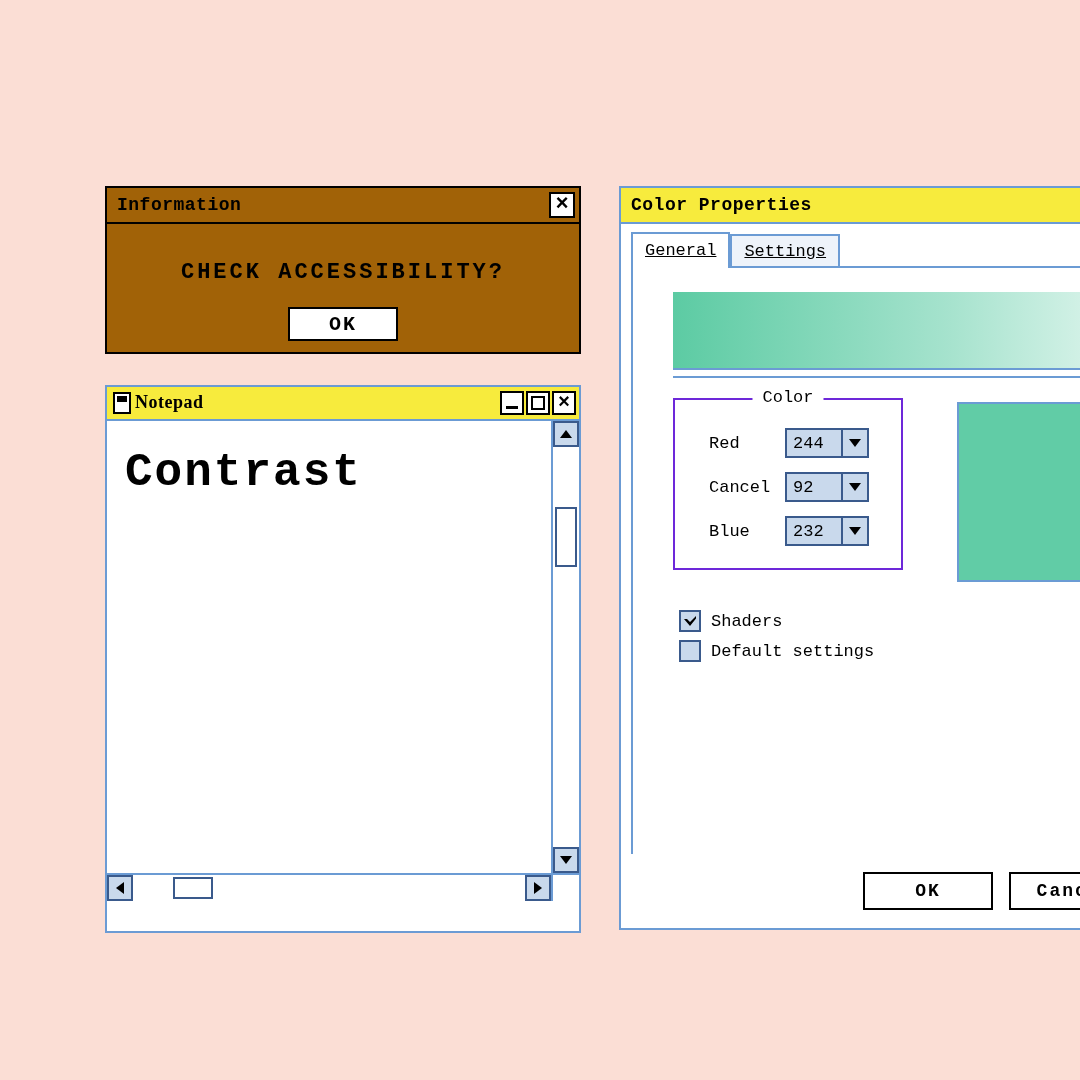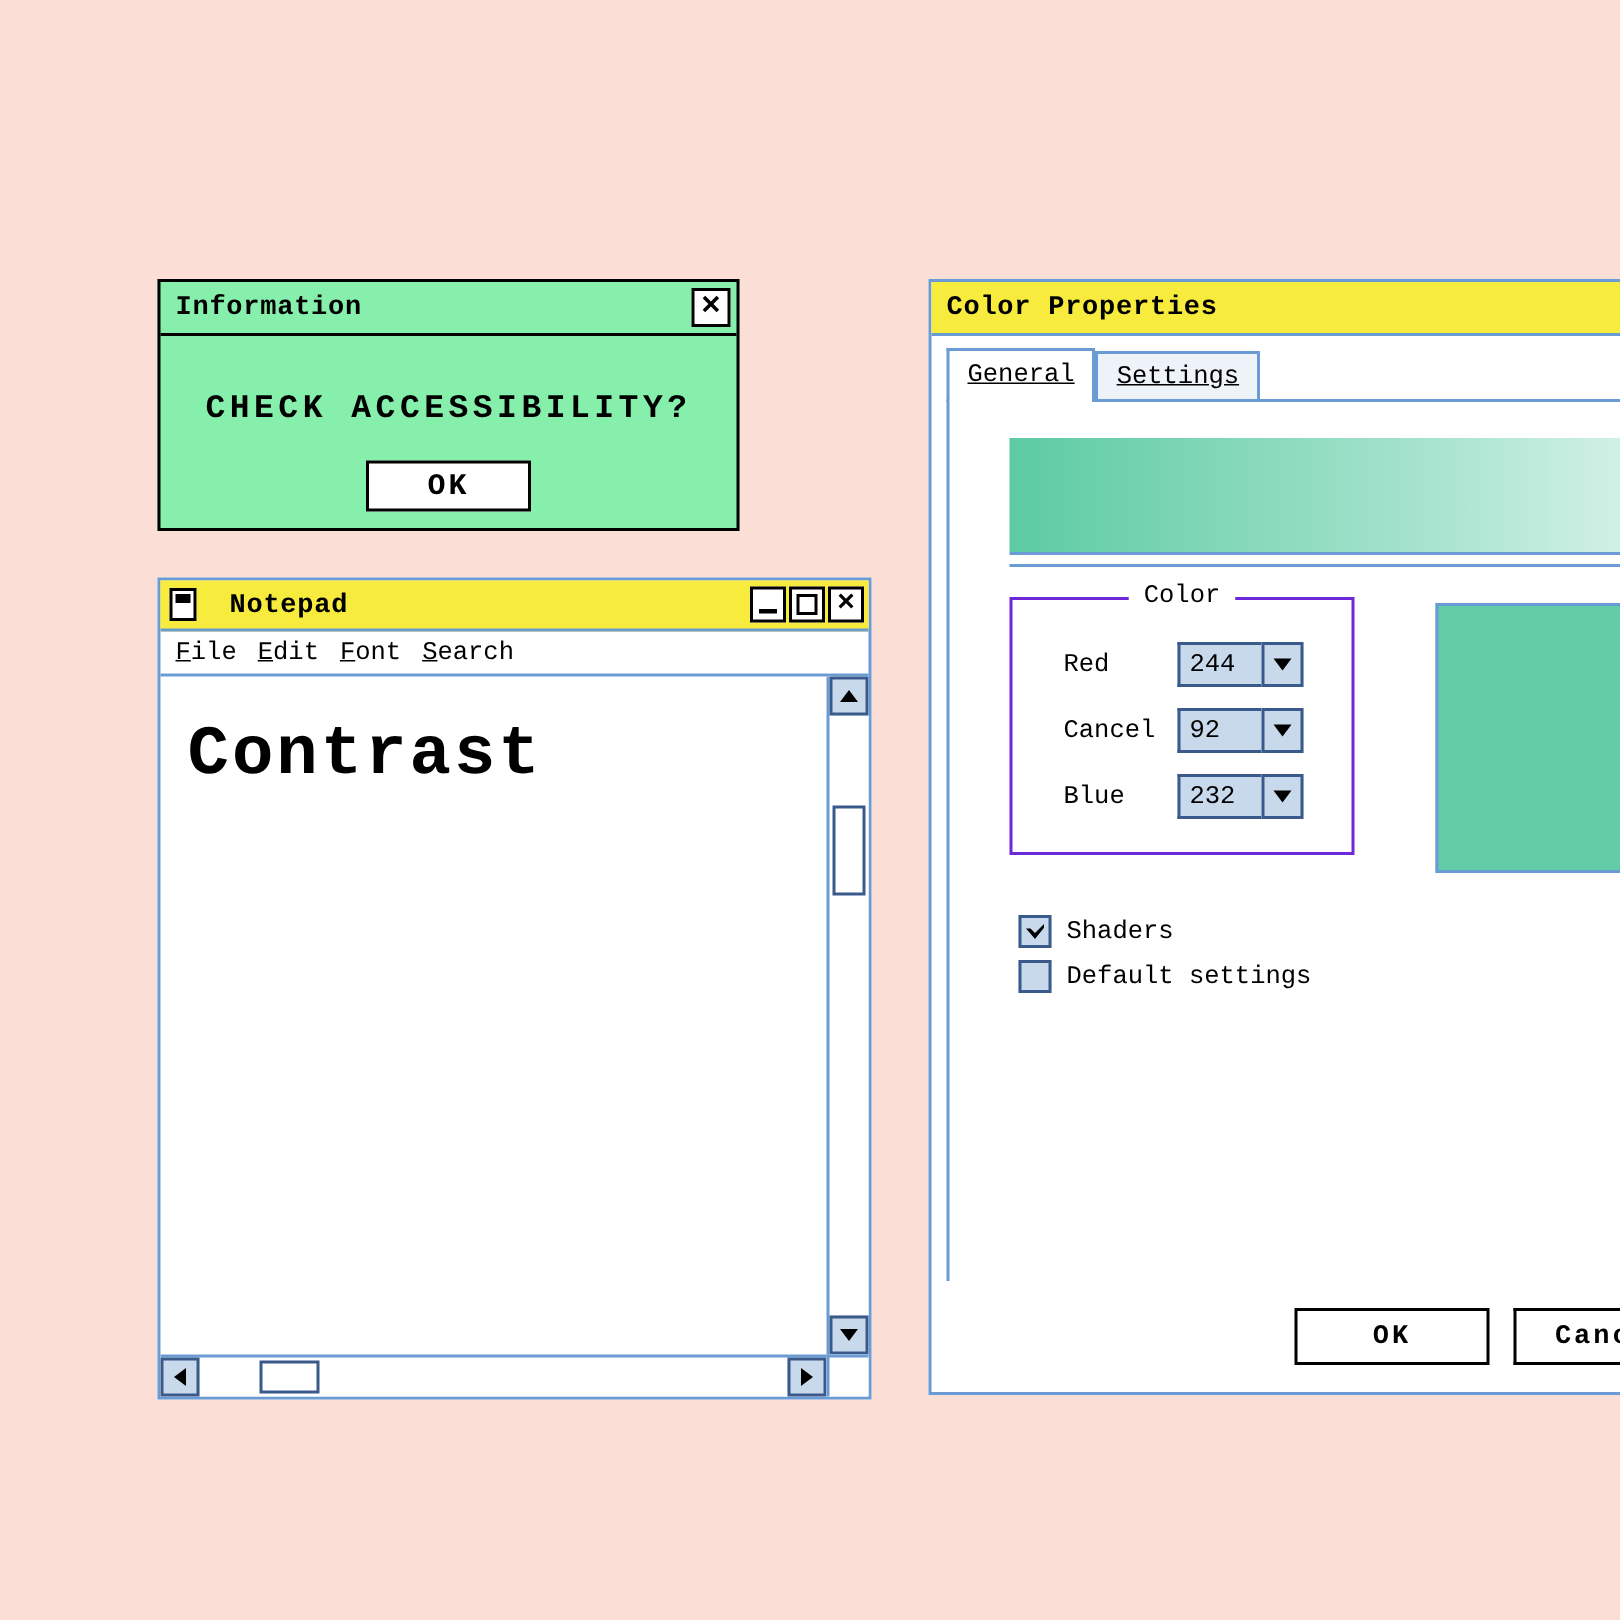--- a/index.html
+++ b/index.html
@@ -10,23 +10,23 @@
     font-family: "Courier New", monospace;
     position: relative;
     overflow: hidden;
   }
 
   
   .info-window {
     position: absolute;
     left: 105px;
     top: 186px;
-    width: 388px;
+    width: 476px;
     height: 168px;
-    background: #86efac;
+    background: #a16207;
     border: 2px solid #000;
   }
   .info-titlebar {
     height: 36px;
     border-bottom: 2px solid #000;
     display: flex;
     align-items: center;
     justify-content: space-between;
     padding: 0 4px 0 10px;
   }
@@ -86,22 +86,23 @@
     height: 34px;
     background: #F7EB3D;
     border-bottom: 2px solid #6B9BD4;
     display: flex;
     align-items: center;
     justify-content: space-between;
     padding: 0 3px 0 6px;
   }
   .notepad-title-group {
     display: flex;
-    align-items: flex-end;
-    gap: 22px;
+    align-items: flex-start;
+    gap: 4px;
+    font-family: Liberation Serif, serif;
   }
   .notepad-icon {
     width: 18px;
     height: 22px;
     background: #fff;
     border: 2px solid #000;
     position: relative;
   }
   .notepad-icon::before {
     content: "";
@@ -468,26 +469,20 @@
   <div class="notepad-titlebar">
     <div class="notepad-title-group">
       <div class="notepad-icon"></div>
       <span class="notepad-title">Notepad</span>
     </div>
     <div class="notepad-controls">
       <div class="win-btn min"></div>
       <div class="win-btn max"></div>
       <div class="win-btn close">×</div>
     </div>
-  </div>
-  <div class="notepad-menubar">
-    <span class="menu-item"><span class="ul">F</span><span></span><span id="mf">ile</span></span>
-    <span class="menu-item"><span class="ul">E</span><span id="me">dit</span></span>
-    <span class="menu-item"><span class="ul">F</span><span id="mo">ont</span></span>
-    <span class="menu-item"><span class="ul">S</span><span id="ms">earch</span></span>
   </div>
   <div class="notepad-body">
     <div class="notepad-text">
       <div class="line">Contrast</div>
     </div>
     <div class="vscroll">
       <div class="scroll-btn">
           <div class="tri up"></div>
         </div>
       <div class="scroll-track">

